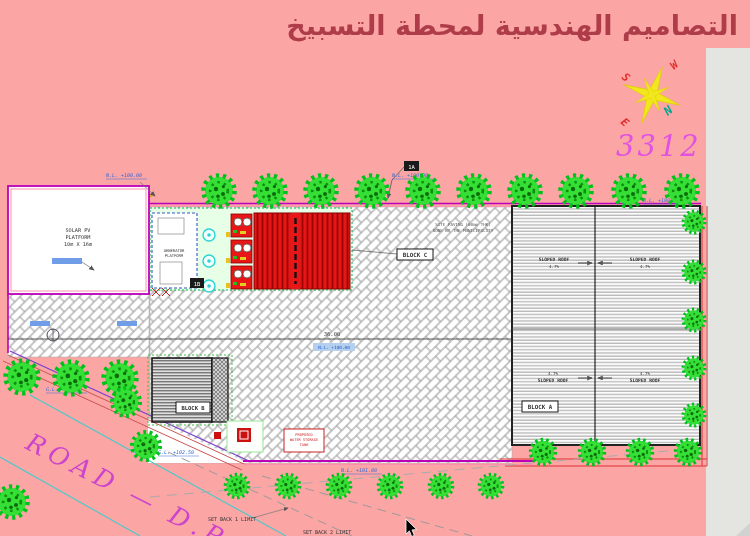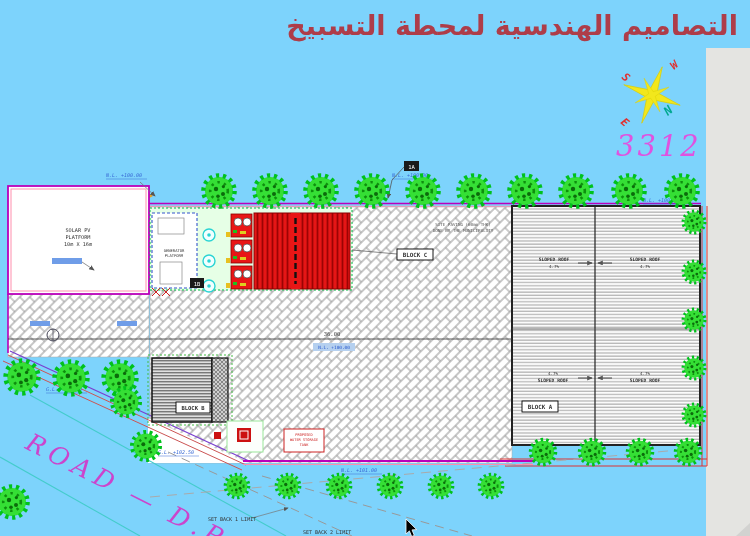--- a/index.html
+++ b/index.html
@@ -1,16 +1,16 @@
 <!DOCTYPE html>
 <html><head>
 <meta charset="utf-8">
 <style>
   html,body{margin:0;padding:0;background:#fff;}
-  .stage{position:relative;width:750px;height:536px;background:#7dd3fc;overflow:hidden;
+  .stage{position:relative;width:750px;height:536px;background:#fca5a5;overflow:hidden;
          font-family:"DejaVu Sans",sans-serif;}
   .gray-strip{position:absolute;left:706px;top:48px;width:44px;height:488px;background:#e4e4e1;z-index:0;}
   .slide-title{position:absolute;top:10px;right:12px;z-index:3;color:#ae3d49;font-weight:bold;
                font-size:27px;letter-spacing:0px;font-family:"DejaVu Sans",sans-serif;}
   svg.plan{position:absolute;left:0;top:0;z-index:1;}
   text{font-family:"DejaVu Sans Mono","DejaVu Sans",sans-serif;}
   .t-blue{fill:#3a6bd6;font-style:italic;}
   .t-cad{fill:#333;}
   .t-red{fill:#cc2222;}
   .roadtxt{font-family:"DejaVu Serif",serif;font-style:italic;fill:#cc44cc;letter-spacing:6px;}

